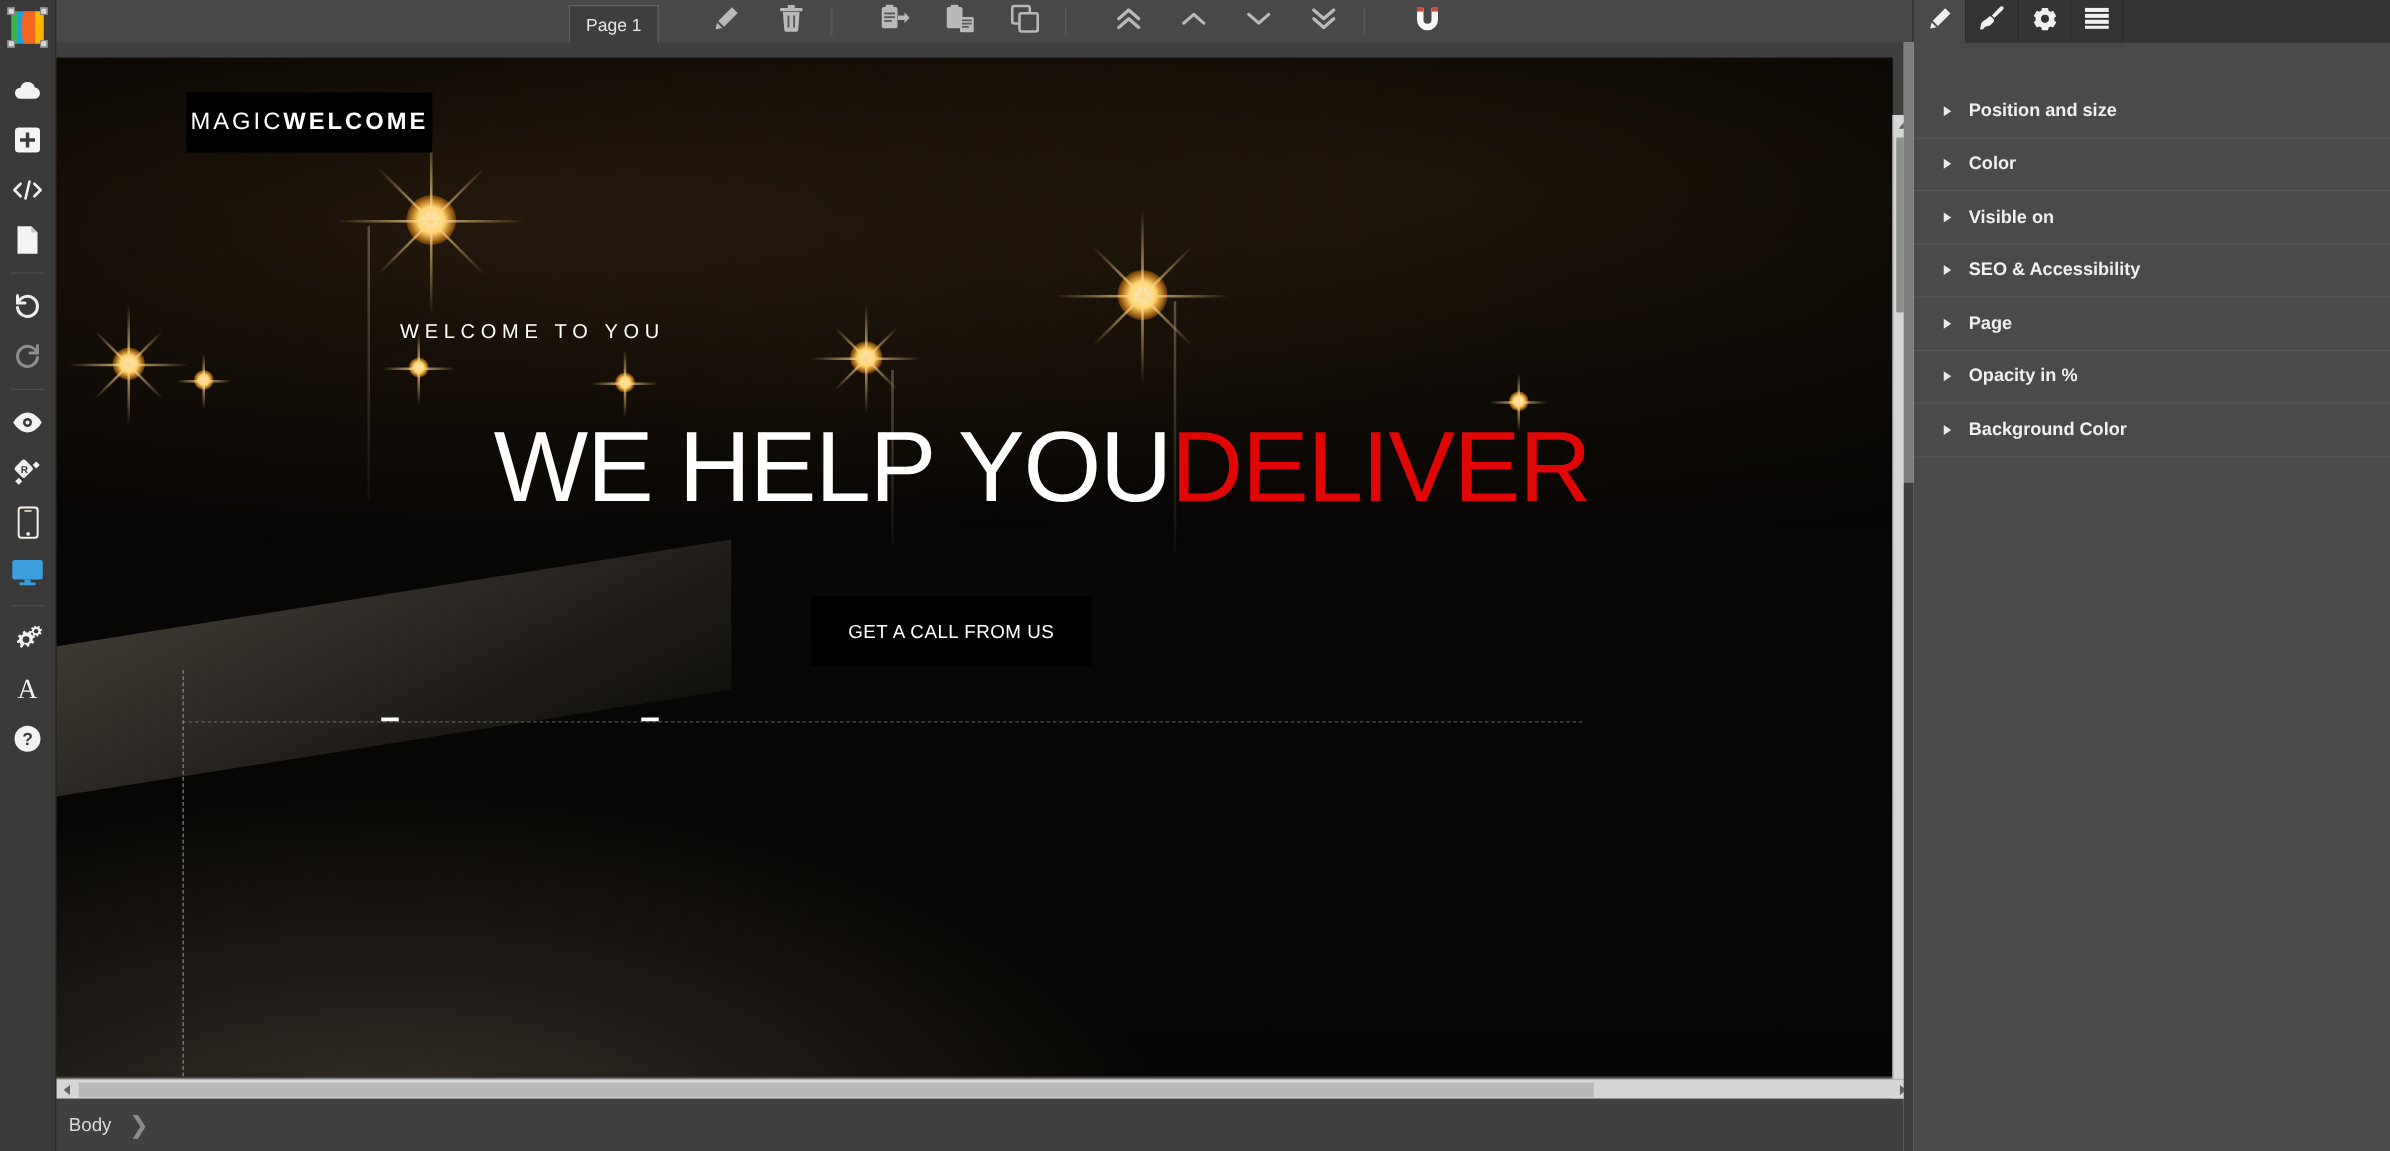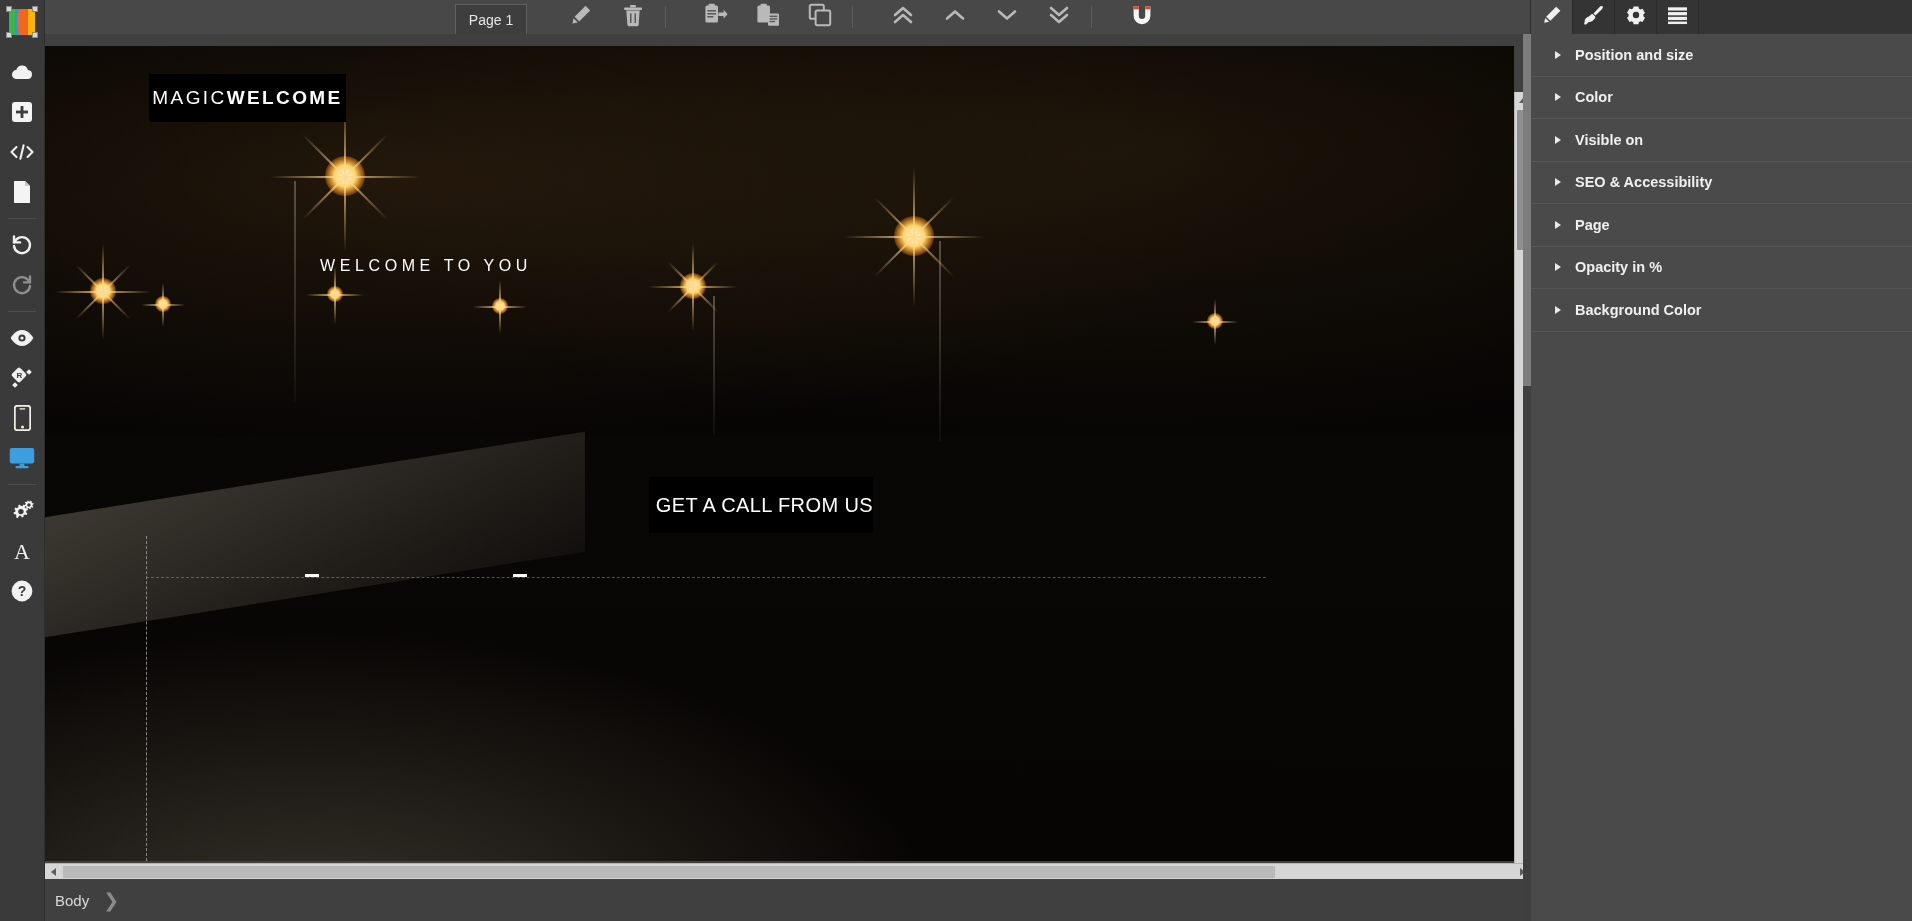--- a/index.html
+++ b/index.html
@@ -215,23 +215,23 @@
     line-height: 1;
   }
   .headline .w { color: #ffffff; }
   .headline .r { color: #e00606; }
 
   .cta {
     position: absolute; left: 604px; top: 431px;
     width: 224px; height: 56px;
     background: #000;
     color: #fff;
-    font-size: 20px;
+    font-size: 15px;
     letter-spacing: .4px;
-    display: flex; align-items: center; justify-content: flex-end;
+    display: flex; align-items: center; justify-content: center;
     cursor: pointer;
   }
 
   
   .guide-v {
     position: absolute; left: 101px; top: 490px;
     width: 0; height: 325px;
     border-left: 1px dashed #9a9a9a;
     opacity: .85;
   }
@@ -320,21 +320,21 @@
   }
   .ptab {
     width: 42px; height: 34px;
     display: flex; align-items: center; justify-content: center;
     color: #ececec;
     cursor: pointer;
     border-right: 1px solid #2b2b2b;
     background: #343434;
   }
   .ptab.active { background: #4a4a4a; }
-  #panel-list { padding-top: 0; }
+  #panel-list { padding-top: 0; margin-top: 34px; }
   .acc-row {
     height: 42.5px;
     display: flex; align-items: center;
     padding-left: 24px;
     color: #f0f0f0;
     font-size: 14.5px;
     font-weight: 700;
     cursor: pointer;
     border-bottom: 1px solid #565656;
   }
@@ -711,20 +711,23 @@
             <div class="ray" style="width:46px; margin-left:-23px; transform:rotate(90deg);"></div>
           </div>
 
           <div class="logo-plate">
             <span class="lt">MAGIC</span>
               <span class="bd">WELCOME</span>
           </div>
 
           <div class="eyebrow">WELCOME TO YOU</div>
 
+          <div class="headline">
+            <span class="w">WE HELP YOU</span><span class="r">DELIVER</span>
+          </div>
 
           <div class="cta">
             <span>GET A CALL FROM US</span>
           </div>
 
           <div class="guide-v"></div>
           <div class="guide-h"></div>
           <div class="sel-handle" style="left:260px; top:528px;"></div>
           <div class="sel-handle" style="left:468px; top:528px;"></div>
         </div>

